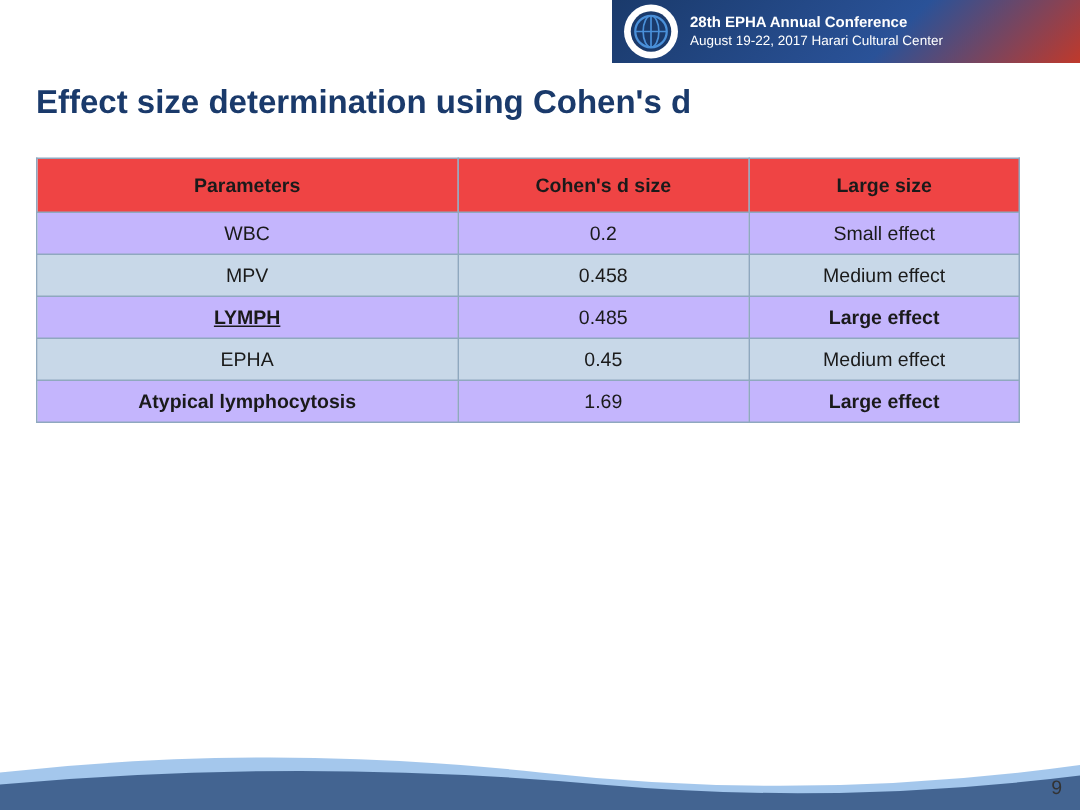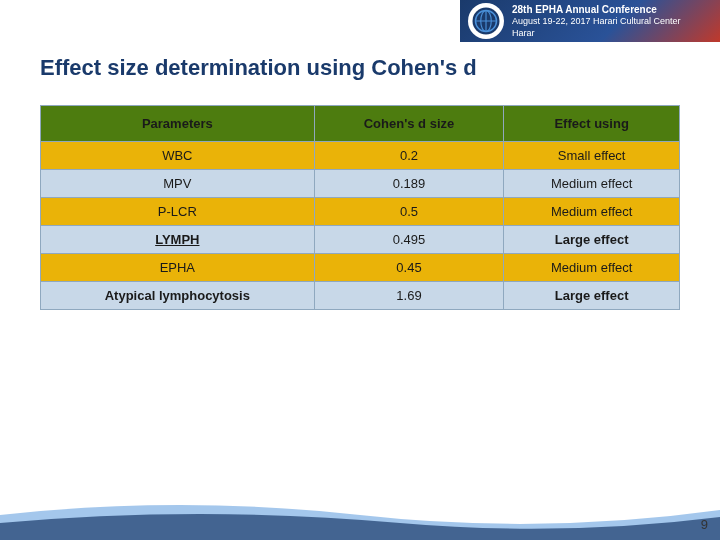--- a/index.html
+++ b/index.html
@@ -11,21 +11,21 @@
       background: #ffffff;
       overflow: hidden;
       position: relative;
     }
 
     
     .header-bar {
       position: absolute;
       top: 0;
       right: 0;
-      width: 260px;
+      width: 312px;
       background: linear-gradient(135deg, #1a3a6b 0%, #2a5298 60%, #c0392b 100%);
       height: 42px;
       display: flex;
       align-items: center;
       padding: 4px 8px;
       z-index: 10;
     }
 
     .header-logo {
       width: 36px;
@@ -61,52 +61,52 @@
       position: absolute;
       bottom: 8px;
       right: 12px;
       font-size: 13px;
       color: #333;
       z-index: 10;
     }
 
     
     .main-content {
-      padding: 55px 40px 50px 40px;
+      padding: 55px 40px 50px 24px;
     }
 
     .slide-title {
       font-size: 22px;
       font-weight: bold;
       color: #1a3a6b;
       margin-bottom: 24px;
       font-family: Arial, sans-serif;
     }
 
     
     .data-table {
       width: 100%;
       border-collapse: collapse;
       font-size: 13px;
     }
 
     .data-table thead tr {
-      background-color: #4d7c0f;
+      background-color: #ef4444;
     }
 
     .data-table thead th {
       padding: 10px 16px;
       font-weight: bold;
       color: #1a1a1a;
       text-align: center;
       border: 1px solid #8fa8bf;
     }
 
     .data-table tbody tr {
-      background-color: #eab308;
+      background-color: #c4b5fd;
     }
 
     .data-table tbody tr:nth-child(even) {
       background-color: #c8d8e8;
     }
 
     .data-table tbody td {
       padding: 6px 16px;
       text-align: center;
       border: 1px solid #8fa8bf;
@@ -132,54 +132,48 @@
       <circle cx="20" cy="20" r="18" fill="#1a3a6b"></circle>
       <circle cx="20" cy="20" r="14" fill="none" stroke="#4a90d9" stroke-width="2"></circle>
       <ellipse cx="20" cy="20" rx="7" ry="14" fill="none" stroke="#4a90d9" stroke-width="1.5"></ellipse>
       <line x1="6" y1="20" x2="34" y2="20" stroke="#4a90d9" stroke-width="1.5"></line>
       <line x1="20" y1="6" x2="20" y2="34" stroke="#4a90d9" stroke-width="1.5"></line>
     </svg>
   </div>
   <div class="header-text">
     <div class="conf-title">28th EPHA Annual Conference</div>
     <div>August 19-22, 2017  Harari Cultural Center</div>
-    <div>Harar</div>
   </div>
 </div>
 
 <div class="main-content">
   <h1 class="slide-title">Effect size determination using Cohen's d</h1>
 
   <table class="data-table">
     <thead>
       <tr>
         <th>Parameters</th>
         <th>Cohen's d size</th>
-        <th>Effect using</th>
+        <th>Large size</th>
       </tr>
     </thead>
     <tbody id="table-body">
     <tr>
           <td>WBC</td>
           <td>0.2</td>
           <td>Small effect</td>
         </tr>
         <tr>
           <td>MPV</td>
-          <td>0.189</td>
-          <td>Medium effect</td>
-        </tr>
-        <tr>
-          <td>P-LCR</td>
-          <td>0.5</td>
+          <td>0.458</td>
           <td>Medium effect</td>
         </tr>
         <tr>
           <td style="font-weight: bold; text-decoration: underline;">LYMPH</td>
-          <td>0.495</td>
+          <td>0.485</td>
           <td style="font-weight: bold;">Large effect</td>
         </tr>
         <tr>
           <td>EPHA</td>
           <td>0.45</td>
           <td>Medium effect</td>
         </tr>
         <tr>
           <td style="font-weight: bold; margin-left: 44px;">Atypical lymphocytosis</td>
           <td>1.69</td>

